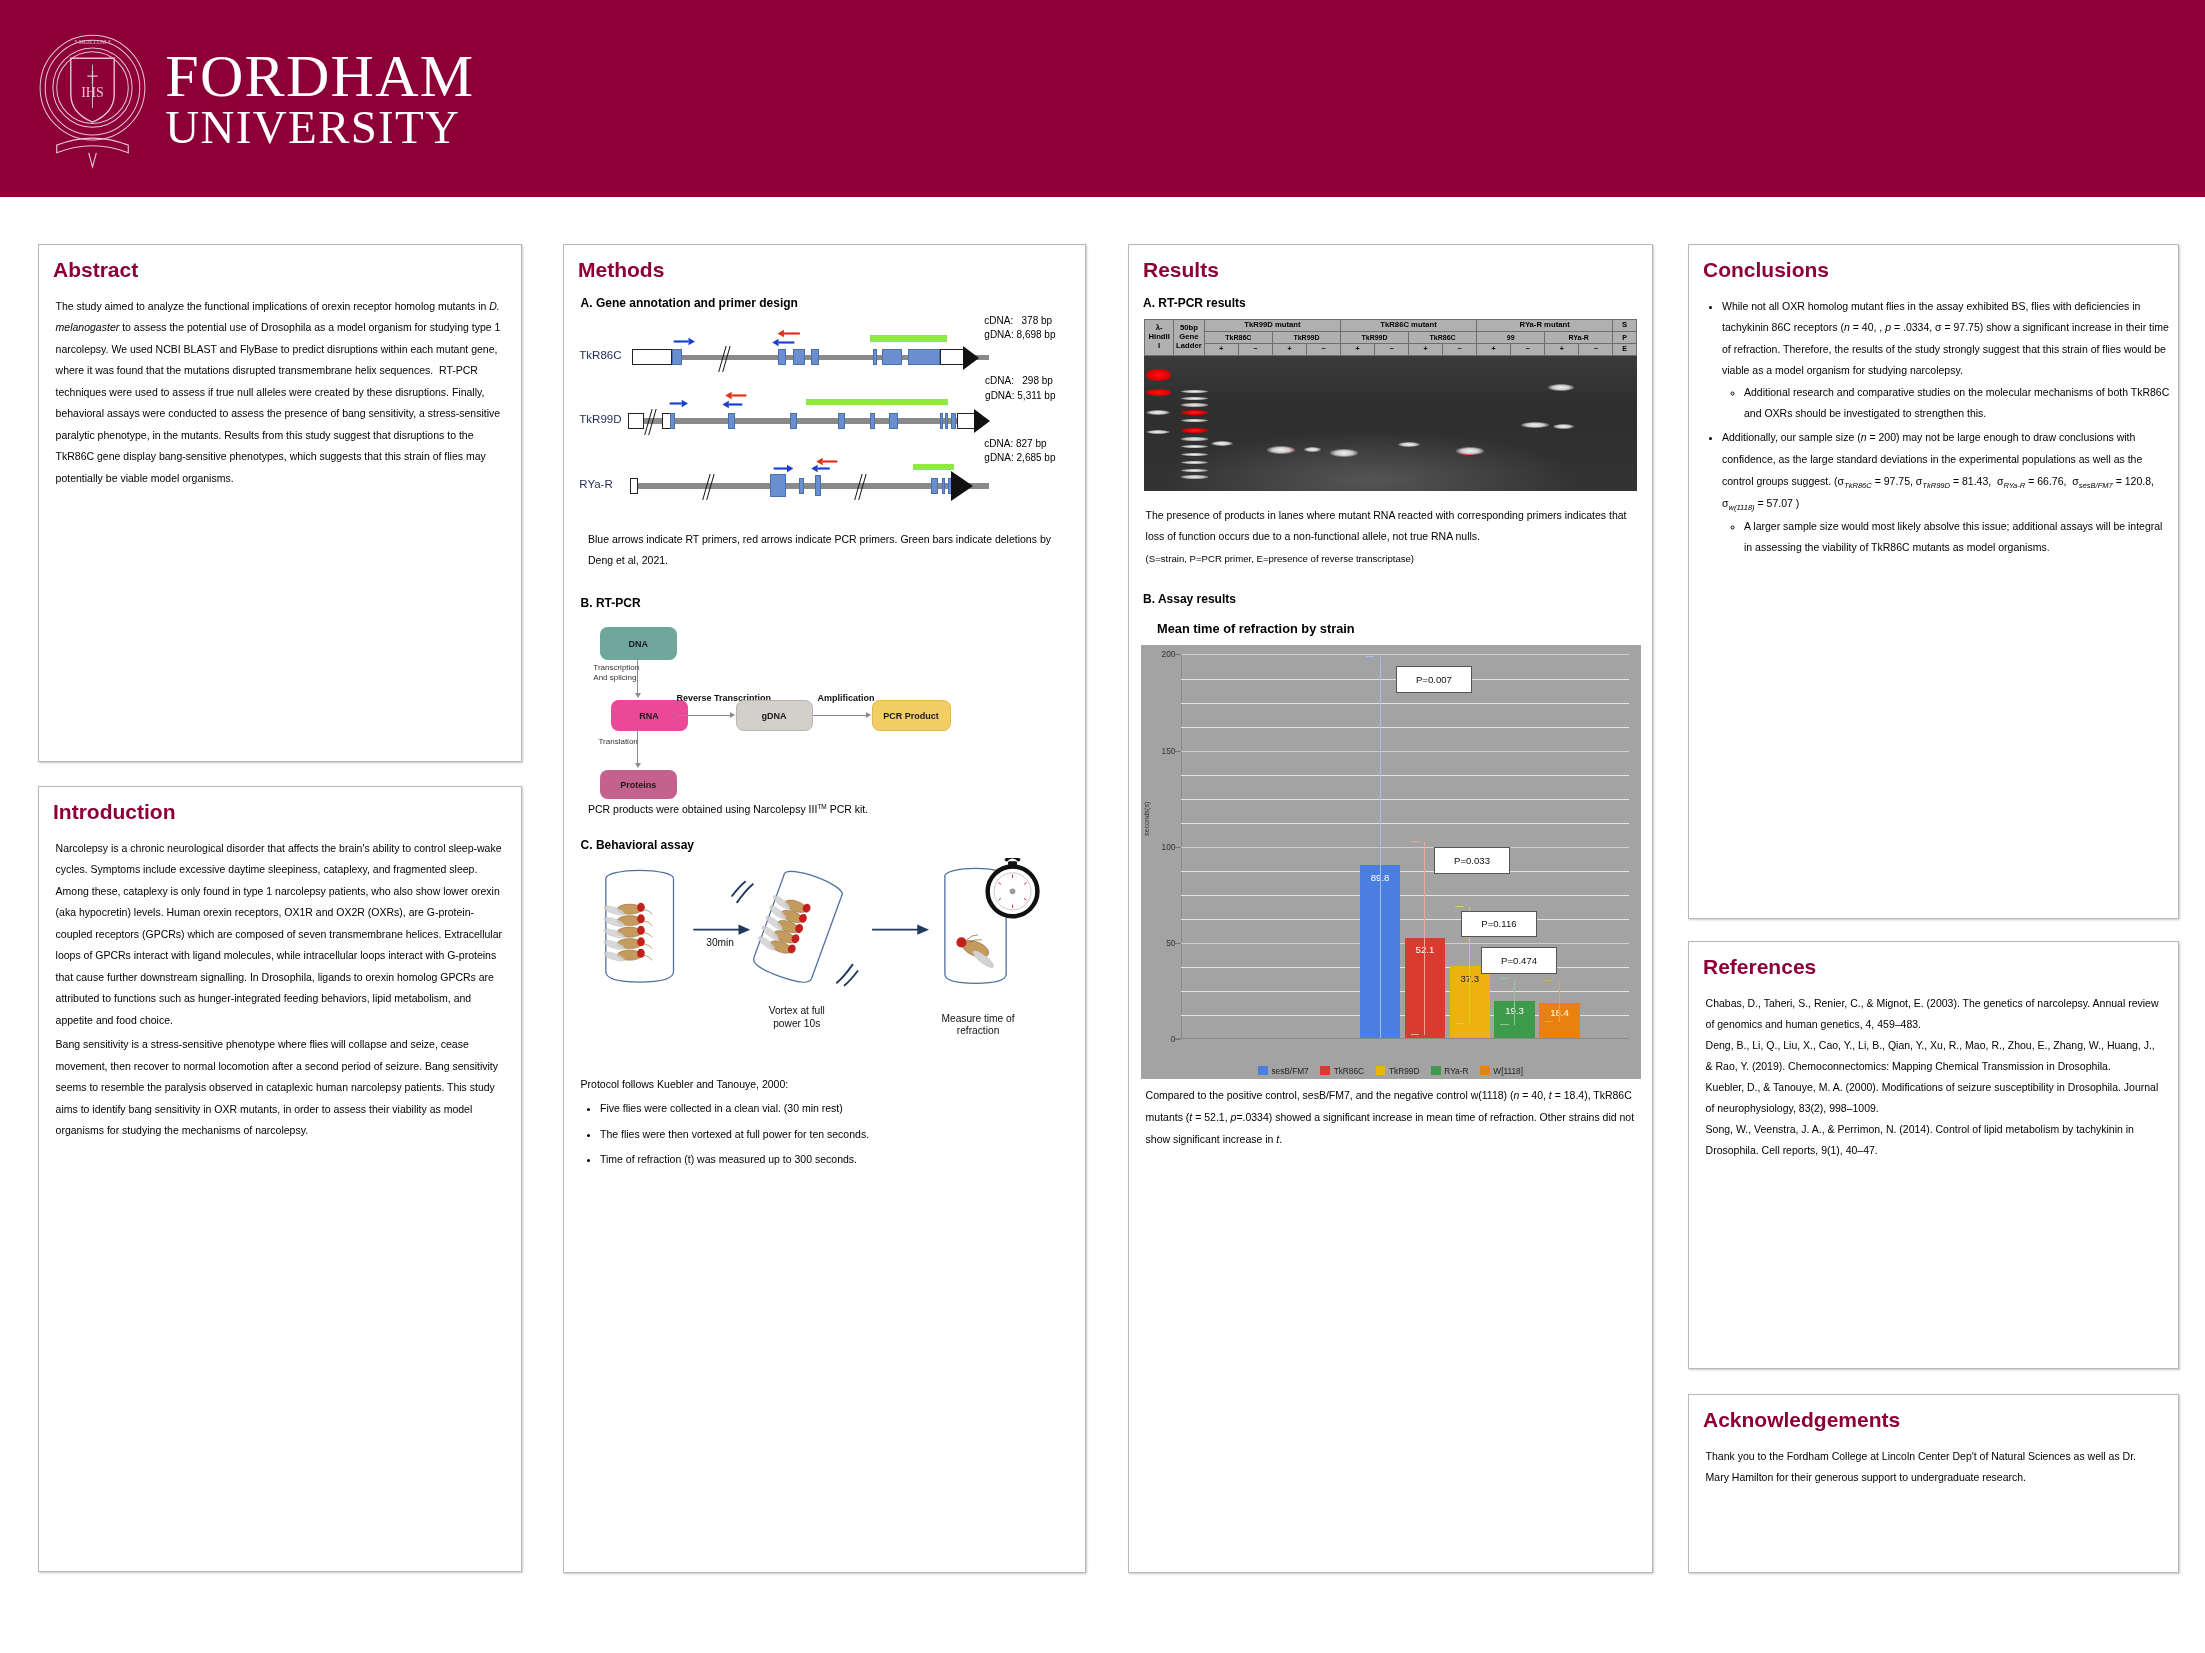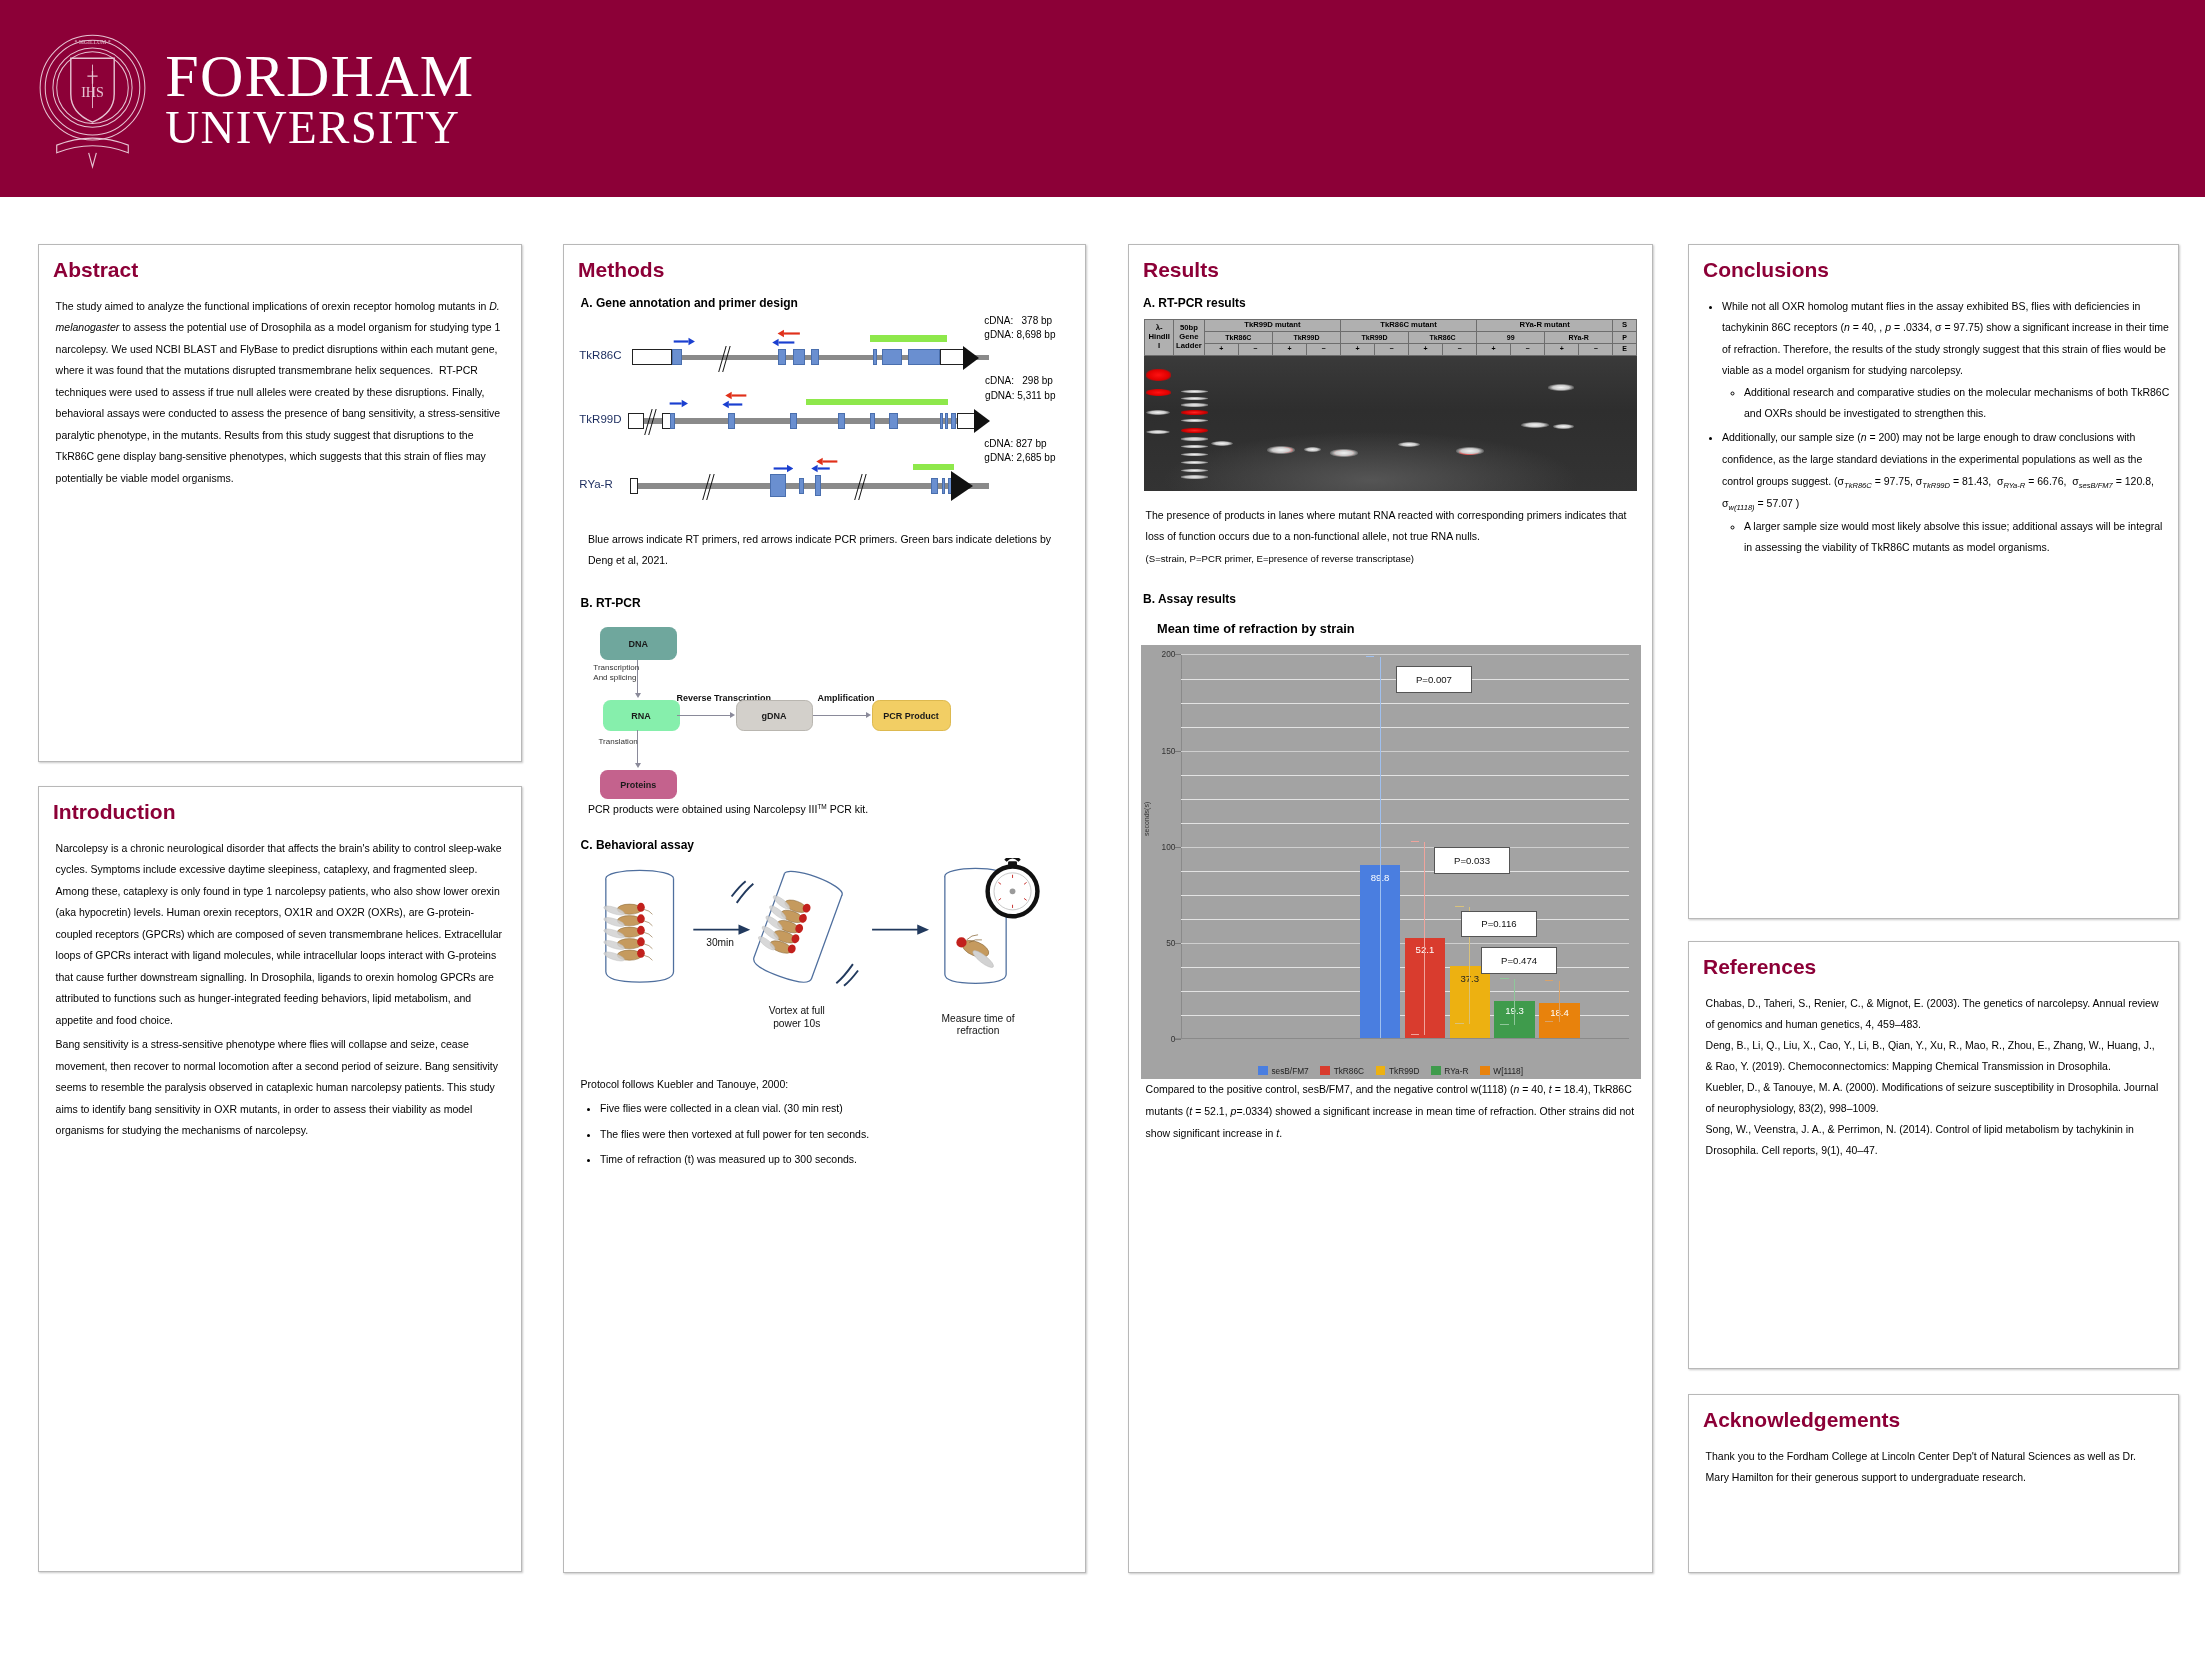--- a/index.html
+++ b/index.html
@@ -305,21 +305,21 @@
 
   <div class="sub-head" style="margin-top:25.5px">B.  RT-PCR</div>
 
   <div class="flow">
     <div class="fbox" style="left:10.2px; top:3.8px; width:77px; height:33px; background:#6fa79d;">DNA</div>
     <div class="fline" style="left:47px; top:37px; width:1px; height:34px;"></div>
     <div class="ftri" style="left:45px; top:70px; border-left:3.2px solid transparent; border-right:3.2px solid transparent; border-top:5.7px solid #8a8a9a;"></div>
     <div class="flab" style="left:3.8px; top:40px; white-space:pre-line;">Transcription
 And splicing</div>
 
-    <div class="fbox" style="left:13px; top:77px; width:77px; height:31px; background:#86efac;">RNA</div>
+    <div class="fbox" style="left:21px; top:77px; width:77px; height:31px; background:#ec4899;">RNA</div>
     <div class="fline" style="left:47px; top:107px; width:1px; height:34px;"></div>
     <div class="ftri" style="left:45px; top:140px; border-left:3.2px solid transparent; border-right:3.2px solid transparent; border-top:5.7px solid #8a8a9a;"></div>
     <div class="flab" style="left:9px; top:114px;">Translation</div>
 
     <div class="fbox" style="left:10.2px; top:147px; width:77px; height:29px; background:#c4628d;">Proteins</div>
 
     <div class="fline" style="left:87px; top:92px; width:55px; height:1px;"></div>
     <div class="ftri" style="left:140px; top:89px; border-top:3.2px solid transparent; border-bottom:3.2px solid transparent; border-left:5.7px solid #8a8a9a;"></div>
     <div class="flab b" style="left:87px; top:70px;">Reverse Transcription</div>
 
@@ -657,21 +657,21 @@
           <span class="sw" style="background:#3f9b4c"></span>
           <span>RYa-R</span>
         </div>
       <div>
           <span class="sw" style="background:#e8820c"></span>
           <span>W[1118]</span>
         </div>
     </div>
   </div>
 
-  <div class="body-txt" style="margin-top:0">
+  <div class="body-txt" style="margin-top:6px">
     Compared to the positive control, sesB/FM7, and the negative control w(1118) (<i class="it">n</i> = 40,
     <i class="it">t</i> = 18.4), TkR86C mutants (<i class="it">t</i> = 52.1, <i class="it">p</i>=.0334) showed
     a significant increase in mean time of refraction. Other strains did not show significant increase in
     <i class="it">t</i>.
   </div>
 </div>
 
 <div class="panel" id="p-concl">
   <div class="sec-head">Conclusions</div>
   <ul class="bul2">

